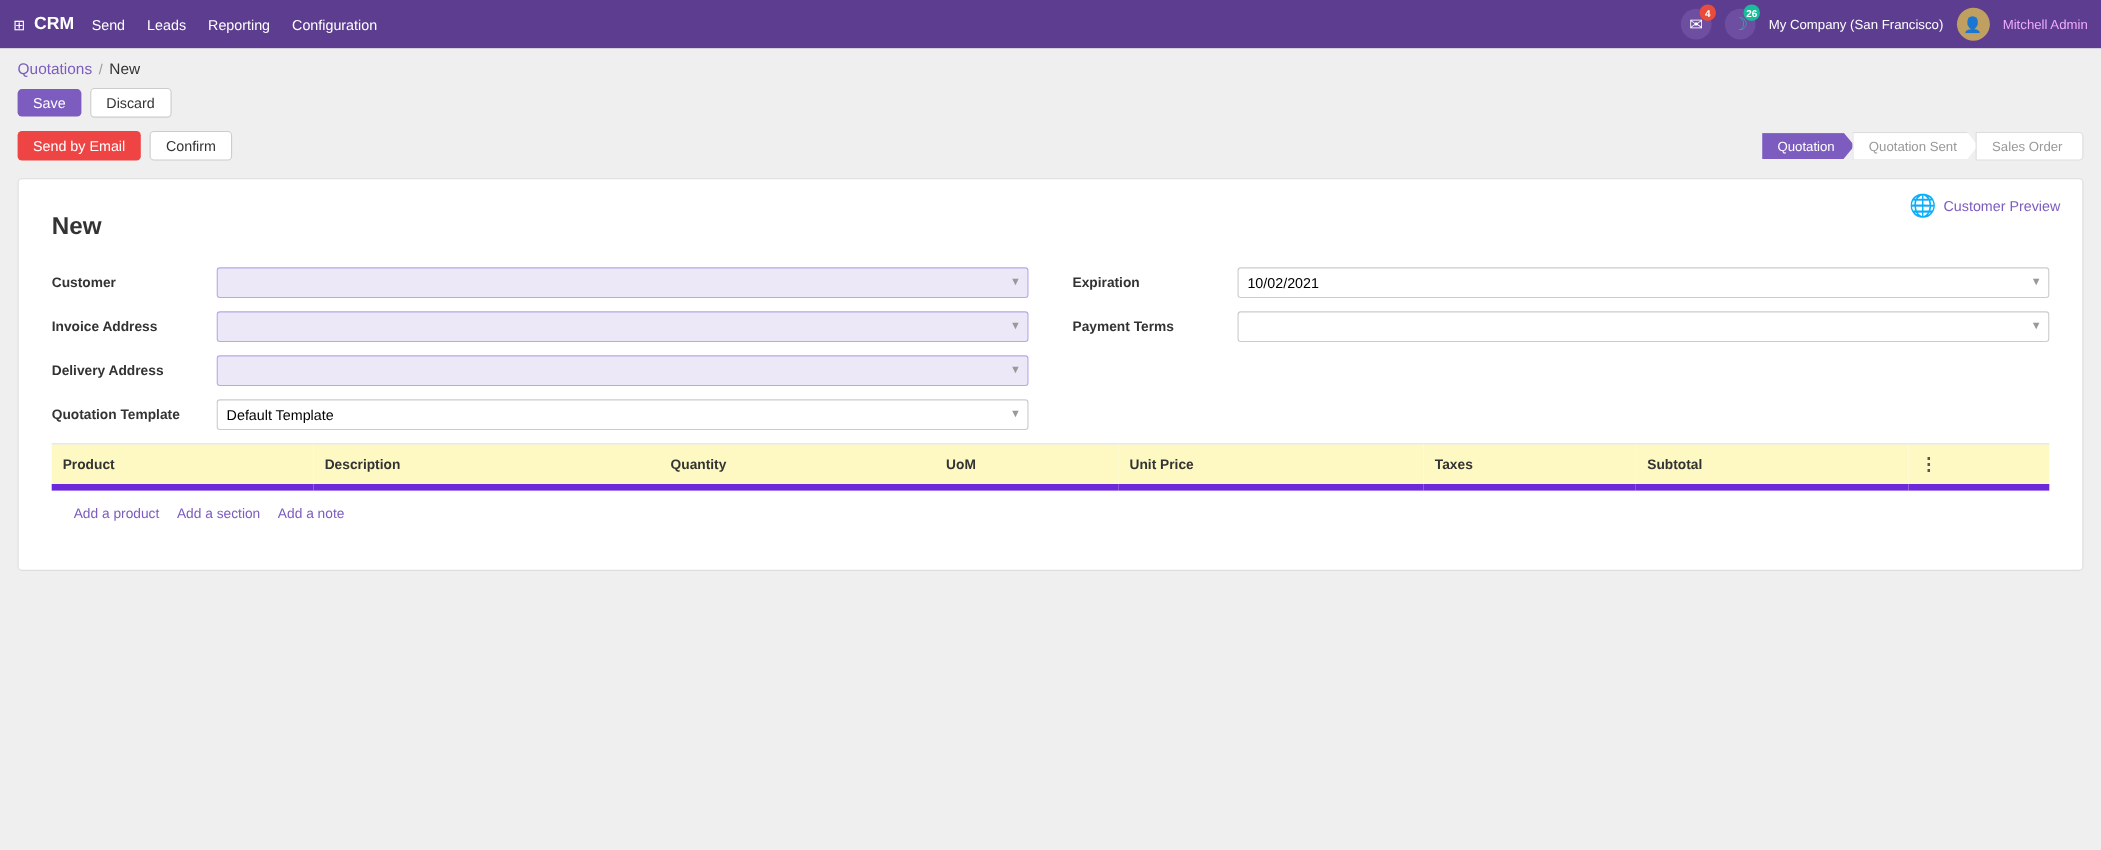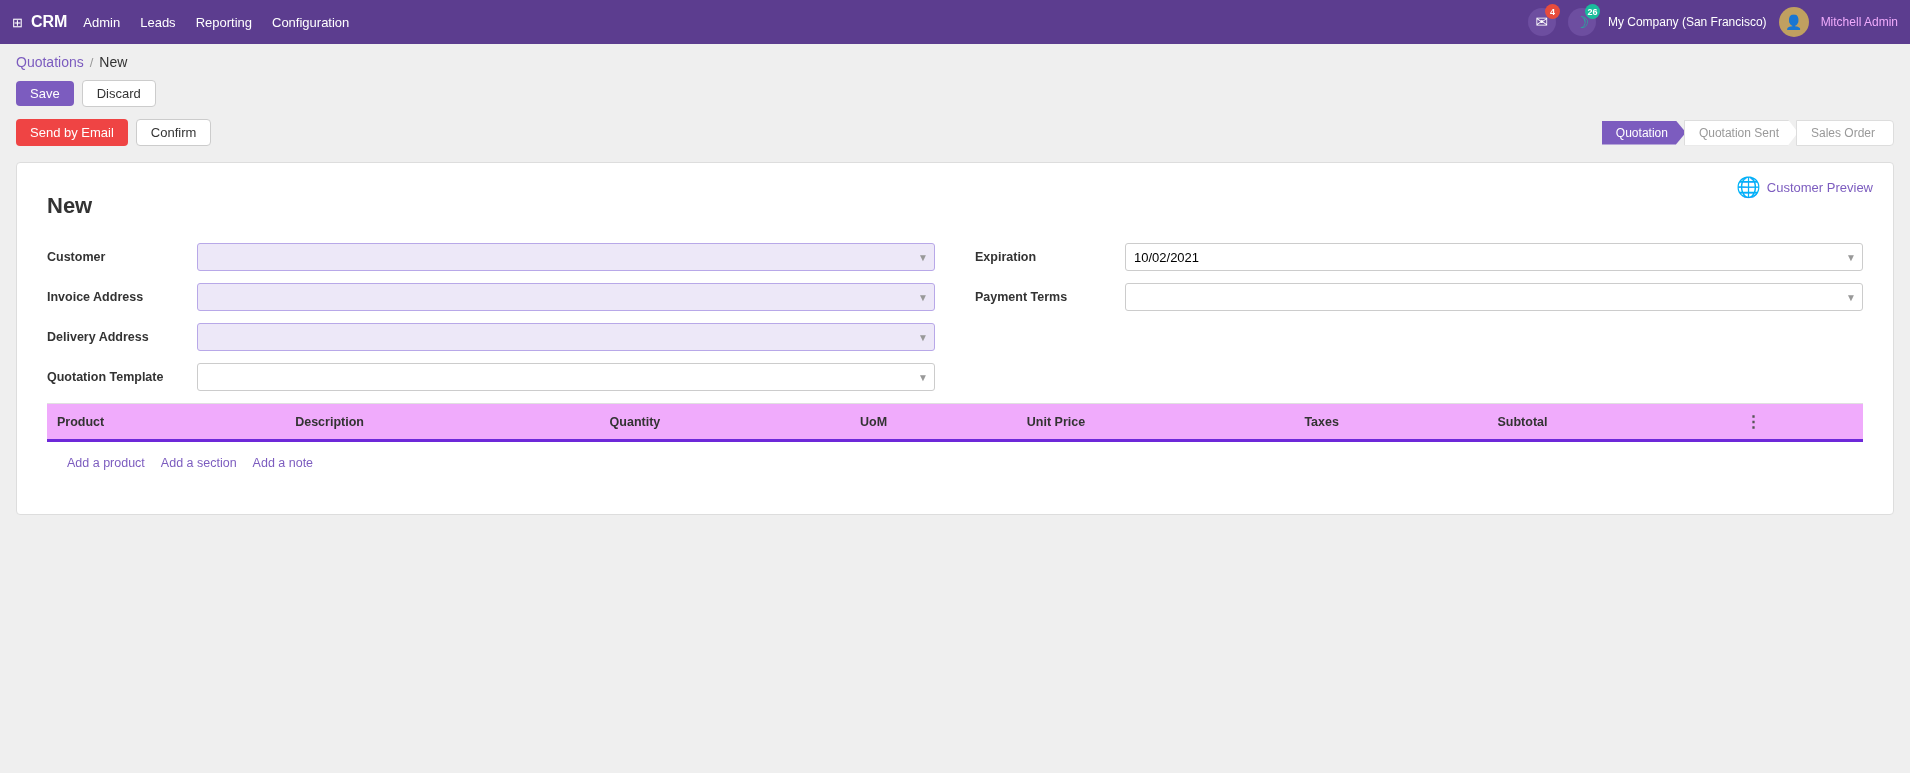--- a/index.html
+++ b/index.html
@@ -122,23 +122,23 @@
     .dropdown-arrow { position: absolute; right: 6px; top: 50%; transform: translateY(-50%); color: #999; font-size: 10px; pointer-events: none; }
 
     
     .tabs { display: flex; border-bottom: 1px solid #ddd; margin: 24px 0 0; }
     .tab { padding: 8px 16px; cursor: pointer; font-size: 13px; color: #555; border-bottom: 2px solid transparent; margin-bottom: -1px; }
     .tab.active { color: #7c5cbf; border-bottom: 2px solid #7c5cbf; font-weight: bold; }
 
     
     .order-table { width: 100%; border-collapse: collapse; margin-top: 12px; }
     .order-table th {
-      background: #f0abfc;
+      background: #fef9c3;
       border-top: 1px solid #e0e0e0;
-      border-bottom: 3px solid #6d28d9;
+      border-bottom: 6px solid #6d28d9;
       padding: 8px 10px;
       text-align: left;
       font-size: 12.5px;
       font-weight: bold;
       color: #333;
     }
     .order-table td { padding: 8px 10px; font-size: 12.5px; color: #888; }
     .table-actions { display: flex; gap: 16px; padding: 6px 10px; align-items: flex-end; }
     .table-action-link { color: #7c5cbf; cursor: pointer; font-size: 12.5px; }
     .col-menu { text-align: right; }
@@ -146,21 +146,21 @@
   </style>
 </head>
 <body>
 
 <div class="top-nav">
   <div class="app-grid">
     <span>⊞</span>
     <span class="app-name">CRM</span>
   </div>
   <div class="nav-links">
-    <span class="nav-link">Admin</span>
+    <span class="nav-link">Send</span>
     <span class="nav-link">Leads</span>
     <span class="nav-link">Reporting</span>
     <span class="nav-link">Configuration</span>
   </div>
   <div class="right-section">
     <div class="badge-icon">
       <div class="icon-circle" style="background:#6d4ea0;">✉</div>
       <span class="badge-count">4</span>
     </div>
     <div class="badge-icon">
@@ -240,20 +240,23 @@
             <span class="field-label">Delivery Address</span>
             <div class="field-input" style="min-width:320px;">
               <select><option></option></select>
               <span class="dropdown-arrow">▼</span>
             </div>
           </div>
 
           <div class="field-group">
             <span class="field-label">Quotation Template</span>
             <div class="field-input white-bg" style="min-width:320px;">
+              <select>
+                <option>Default Template</option>
+              </select>
               <span class="dropdown-arrow">▼</span>
             </div>
           </div>
         </div>
 
         <div style="display:flex; flex-direction:column; gap:12px;">
 
           <div class="field-group">
             <span class="field-label">Expiration</span>
             <div class="field-input white-bg" style="min-width:300px;">

